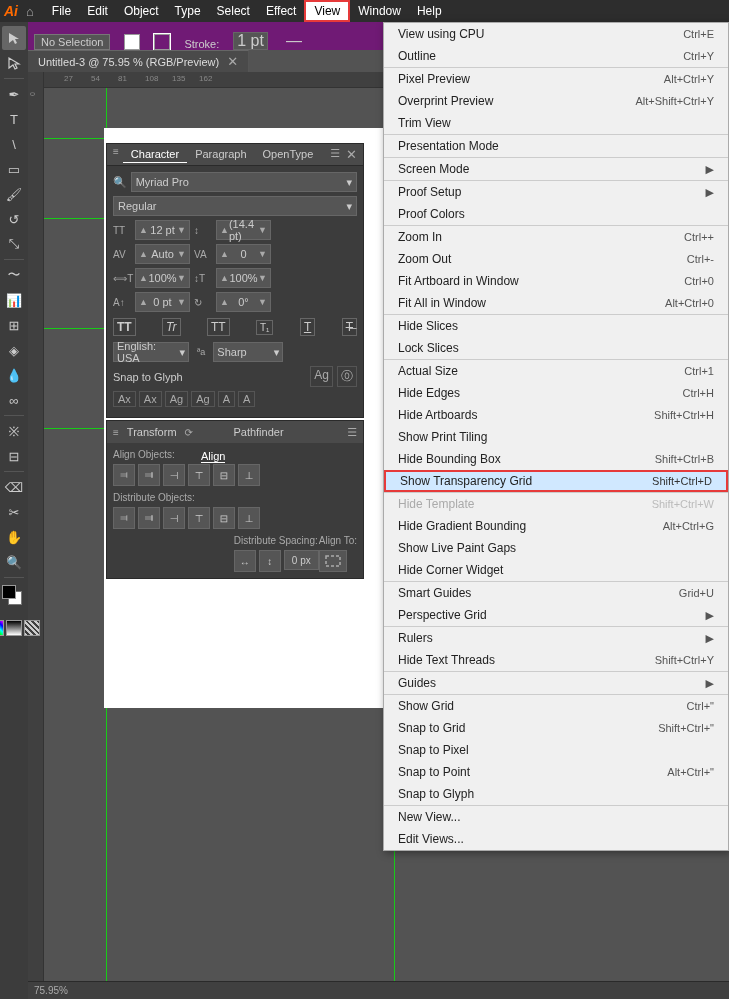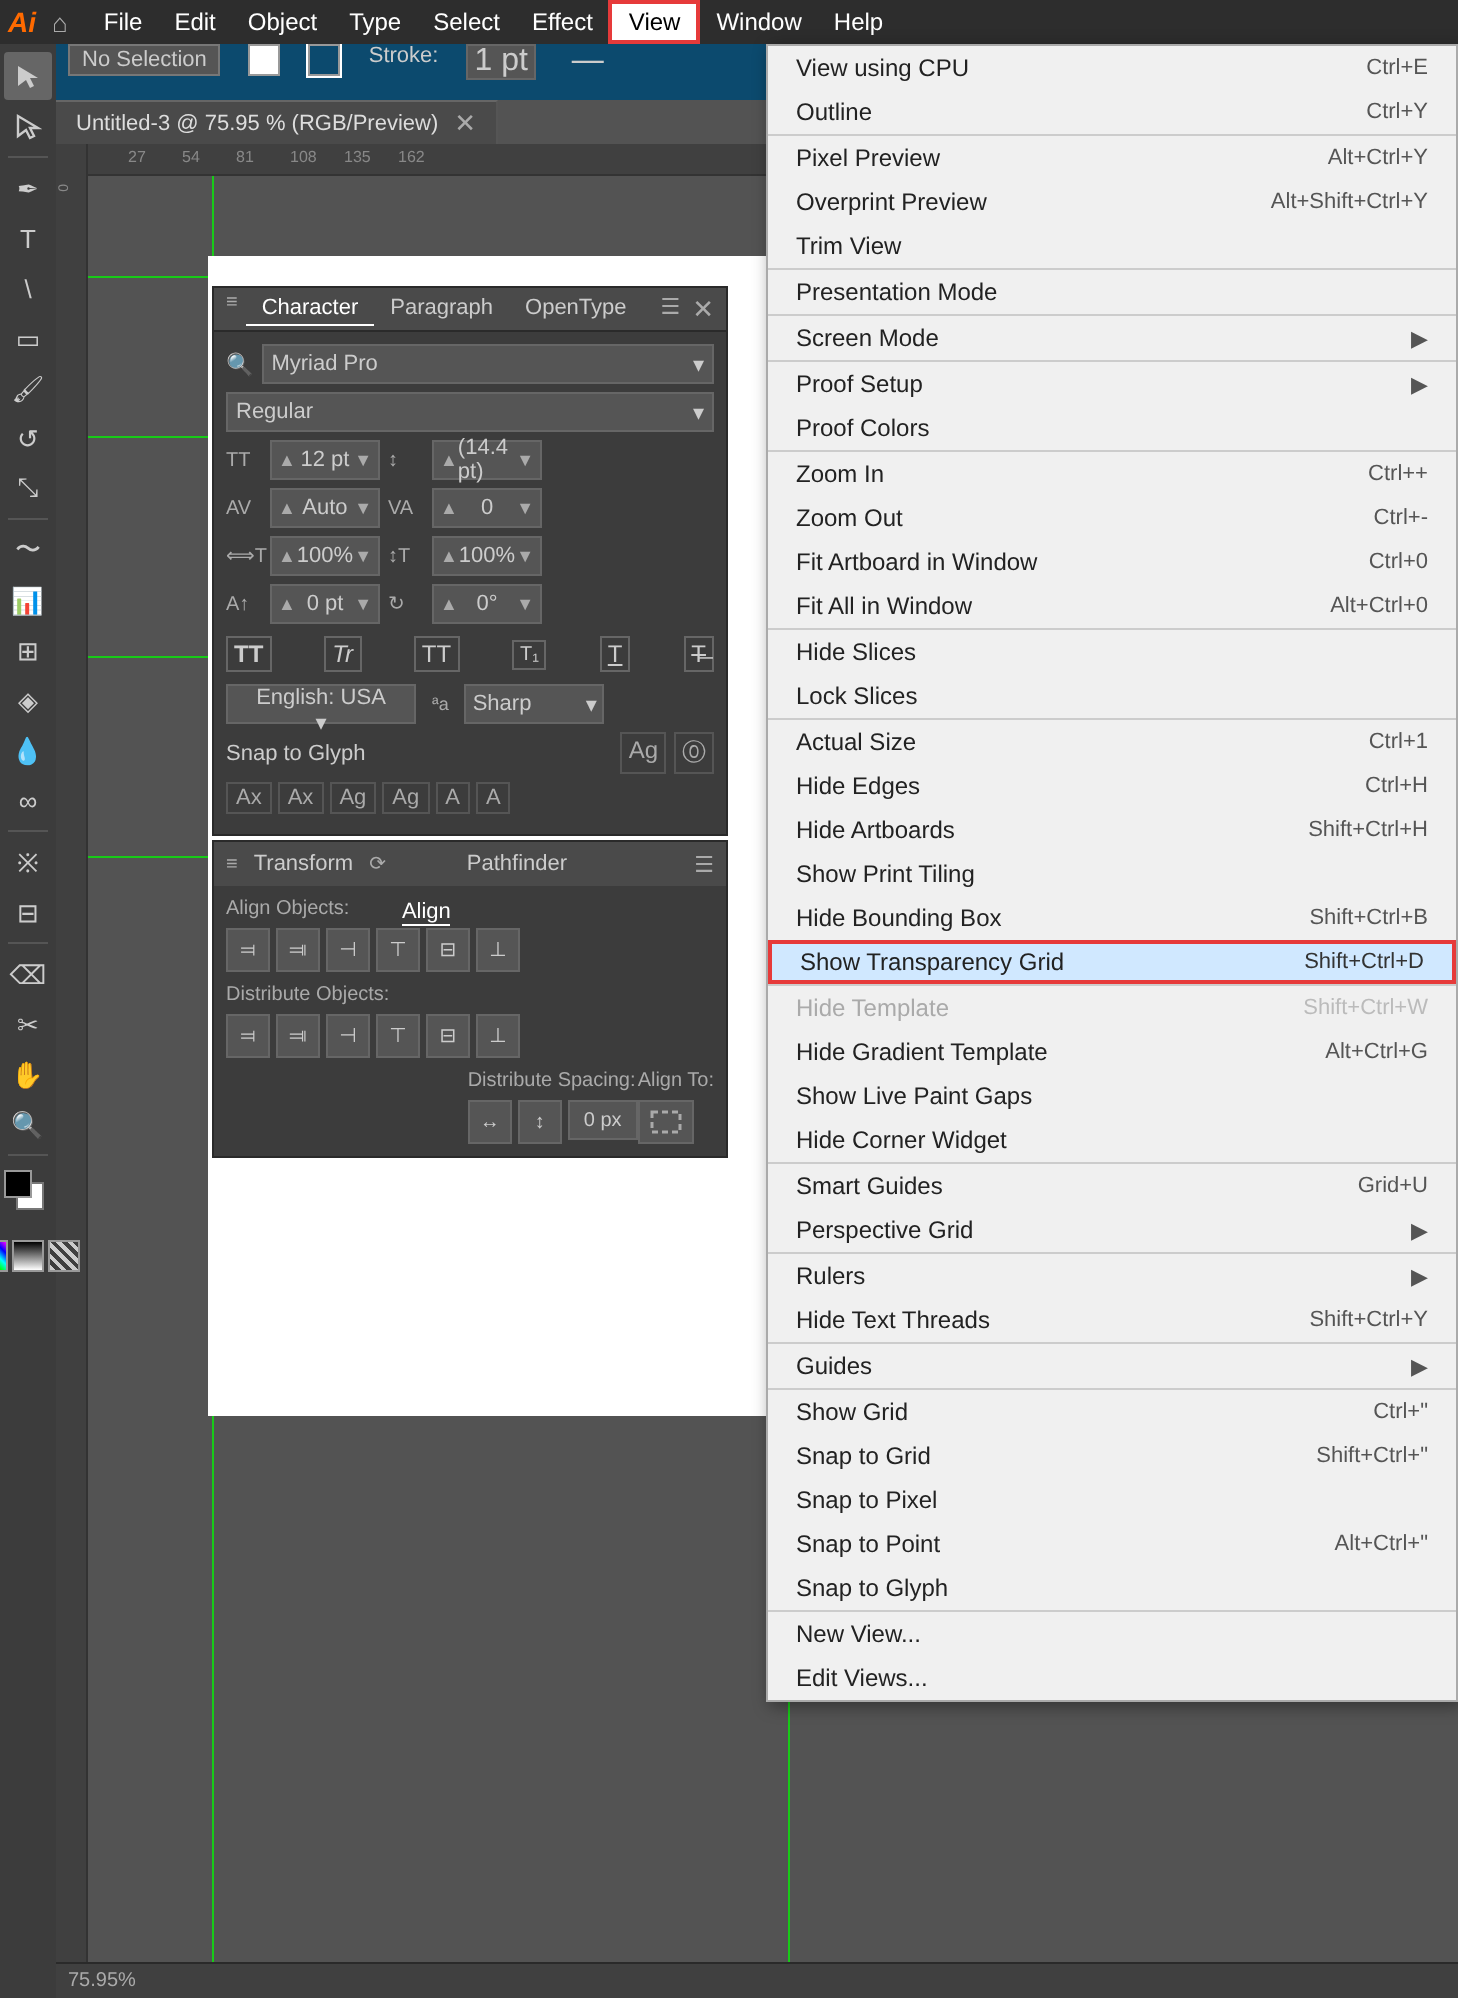--- a/index.html
+++ b/index.html
@@ -84,23 +84,23 @@
       margin: 2px 0;
     }
 
     
     .options-bar {
       position: absolute;
       left: 28px;
       top: 22px;
       right: 0;
       height: 28px;
-      background: #0c4a6e;
-      display: flex;
-      align-items: flex-start;
+      background: #701a75;
+      display: flex;
+      align-items: flex-end;
       padding: 0 6px;
       gap: 14px;
       font-size: 11px;
       color: #ccc;
       z-index: 5;
     }
     .no-selection-box {
       background: #555;
       border: 1px solid #777;
       padding: 1px 6px;
@@ -539,21 +539,21 @@
           <div class="field-row" style="justify-content:space-between;padding:2px 0;">
             <span style="font-weight:bold;font-size:12px;border:1px solid #666;padding:1px 3px;color:#ccc;cursor:pointer;">TT</span>
             <span style="font-style:italic;font-size:12px;border:1px solid #666;padding:1px 3px;color:#ccc;cursor:pointer;">Tr</span>
             <span style="font-size:12px;border:1px solid #666;padding:1px 3px;color:#ccc;cursor:pointer;">TT</span>
             <span style="font-size:10px;border:1px solid #666;padding:1px 3px;color:#ccc;cursor:pointer;vertical-align:middle;">T₁</span>
             <span style="font-size:12px;border:1px solid #666;padding:1px 3px;color:#ccc;cursor:pointer;text-decoration:underline;">T</span>
             <span style="font-size:12px;border:1px solid #666;padding:1px 3px;color:#ccc;cursor:pointer;text-decoration:line-through;">T̶</span>
           </div>
 
           <div class="field-row">
-            <div class="field-small" style="width:95px;flex-direction:column;">
+            <div class="field-small" style="width:76px;">
               <span>English: USA</span>
               <span>▾</span>
             </div>
             <span style="font-size:9px;color:#aaa;margin:0 4px;">ªa</span>
             <div class="field-small" style="width:70px;">
               <span>Sharp</span>
               <span>▾</span>
             </div>
           </div>
 
@@ -733,21 +733,21 @@
       <span class="shortcut">Shift+Ctrl+D</span>
     </div>
   </div>
 
   <div class="menu-section">
     <div class="dropdown-item disabled">
       <span>Hide Template</span>
       <span class="shortcut" style="color:#bbb;">Shift+Ctrl+W</span>
     </div>
     <div class="dropdown-item">
-      <span>Hide Gradient Template</span>
+      <span>Hide Gradient Bounding</span>
       <span class="shortcut">Alt+Ctrl+G</span>
     </div>
     <div class="dropdown-item">
       <span>Show Live Paint Gaps</span>
     </div>
     <div class="dropdown-item">
       <span>Hide Corner Widget</span>
     </div>
   </div>
 

